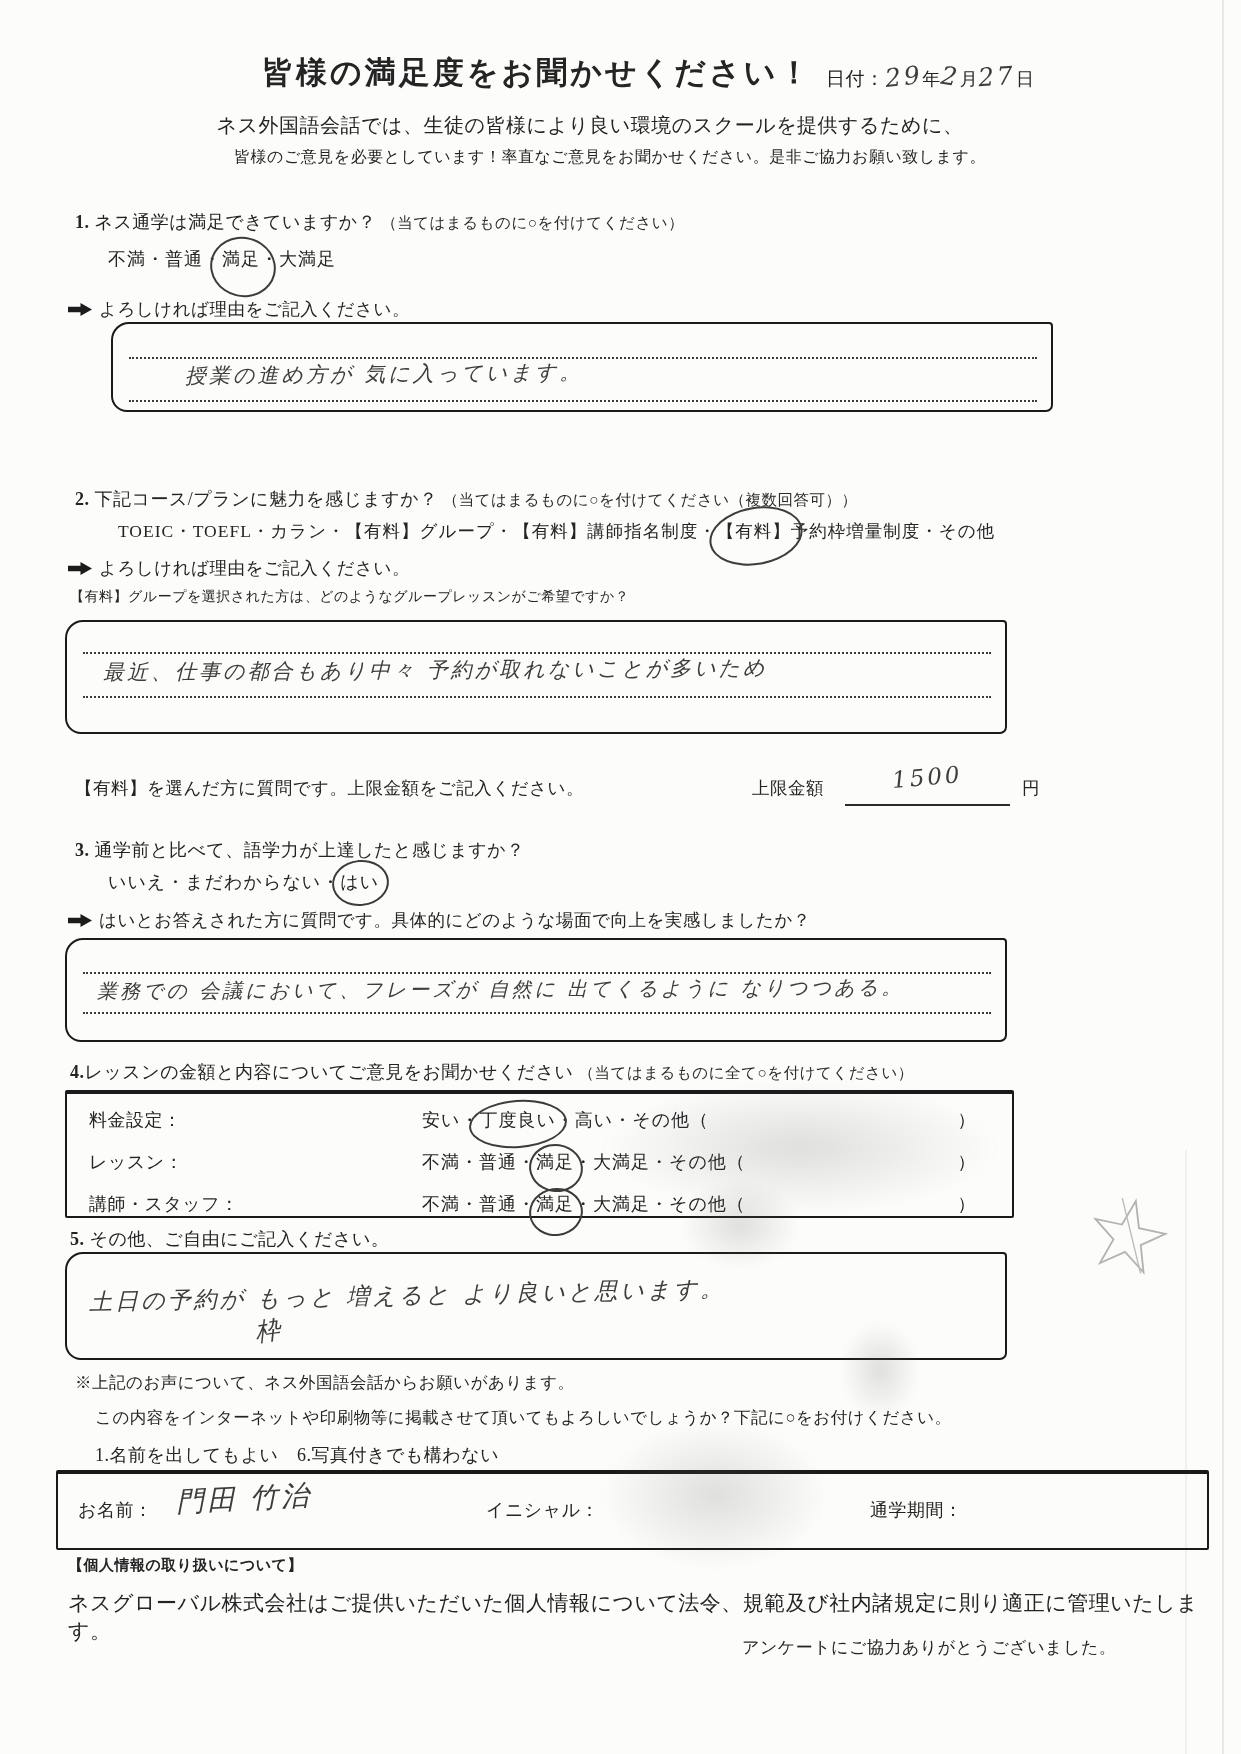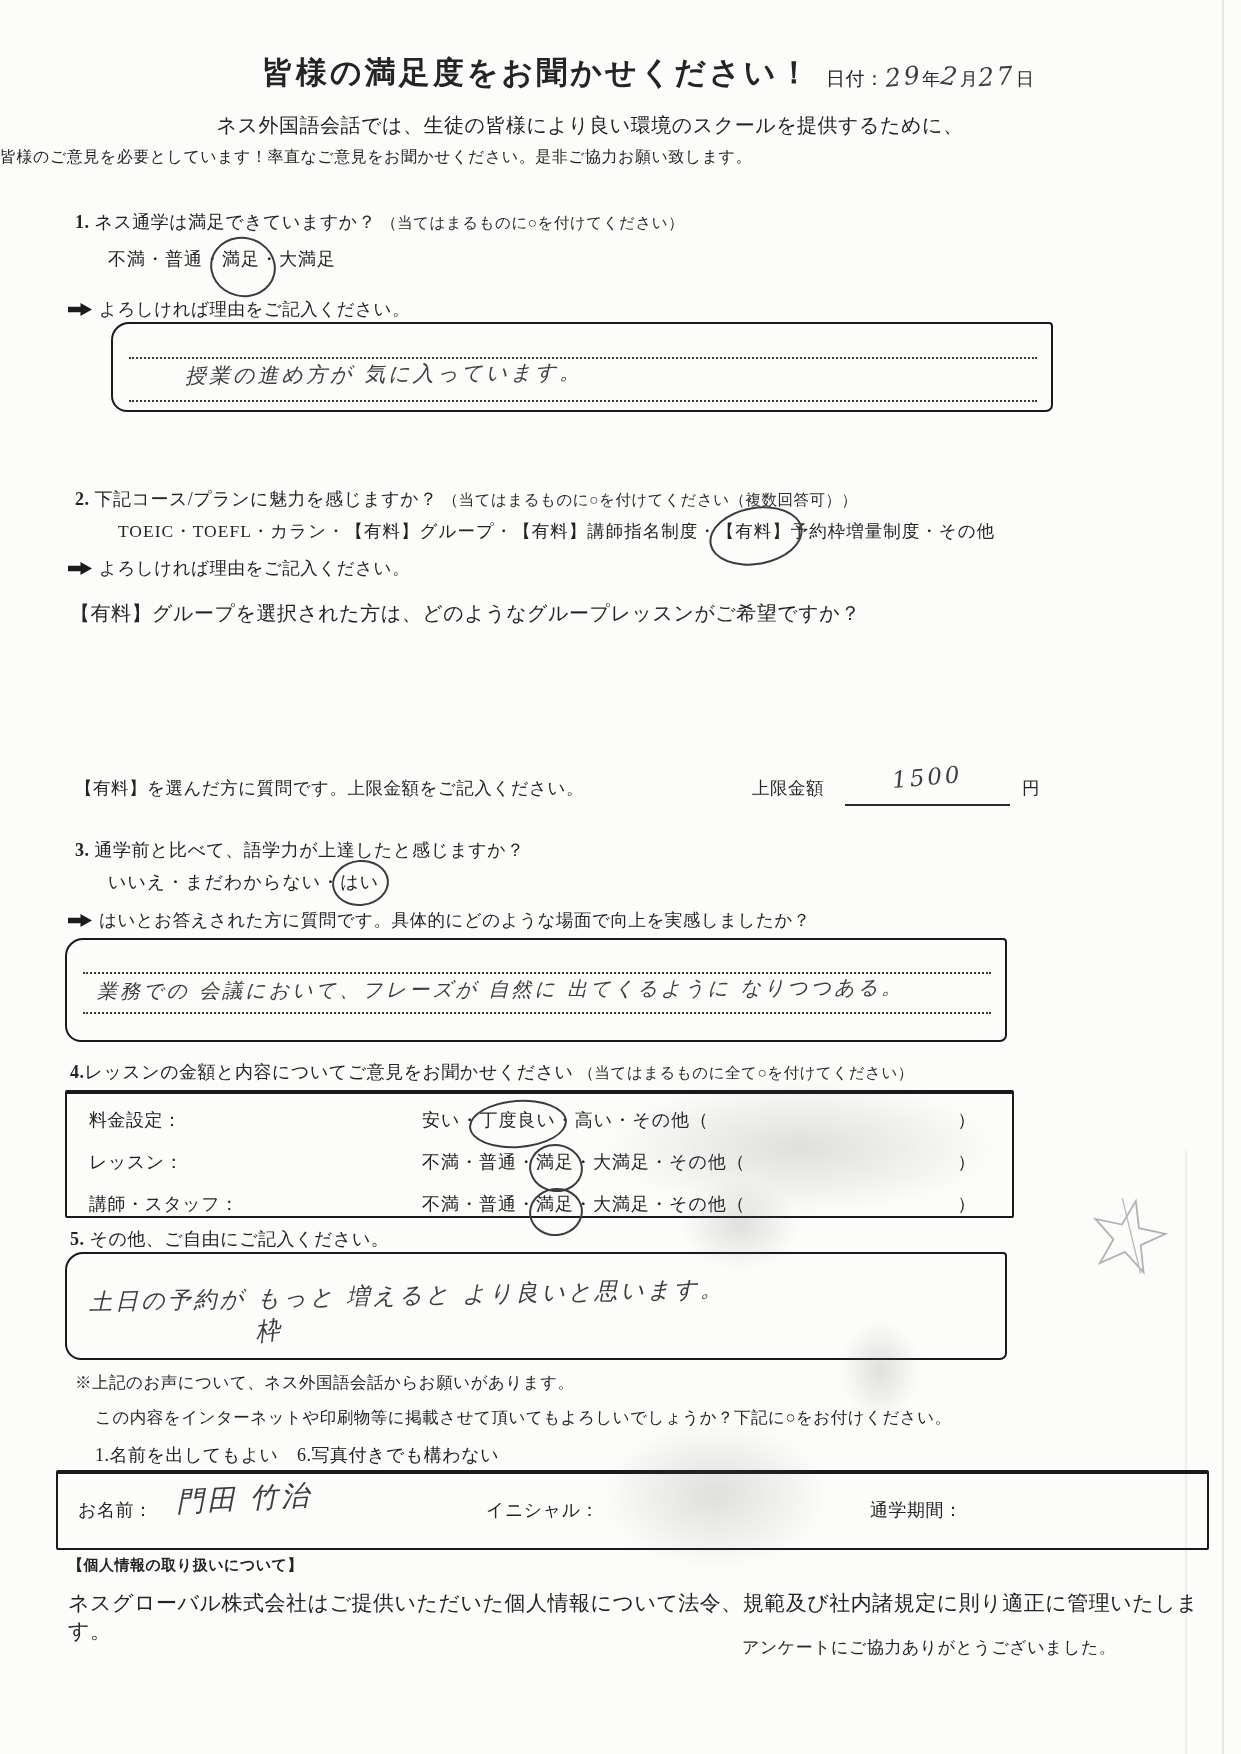--- a/index.html
+++ b/index.html
@@ -66,21 +66,21 @@
 
 <div id="page">
 
   <div class="abs printed" style="left:262px;top:52px;font-size:31px;font-weight:bold;letter-spacing:3px;white-space:nowrap;">皆様の満足度をお聞かせください！</div>
 
   <div class="abs" style="left:826px;top:62px;white-space:nowrap;">
     <span class="printed" style="font-size:19px;">日付：</span><span class="hand" style="font-size:25px;display:inline-block;transform:rotate(-6deg);">29</span><span class="printed" style="font-size:18px;">年</span><span class="hand" style="font-size:25px;display:inline-block;transform:rotate(8deg);">2</span><span class="printed" style="font-size:18px;">月</span><span class="hand" style="font-size:25px;display:inline-block;transform:rotate(-4deg);">27</span><span class="printed" style="font-size:18px;">日</span>
   </div>
 
   <div class="abs printed" style="left:0;top:112px;width:1180px;text-align:center;font-size:20px;">ネス外国語会話では、生徒の皆様により良い環境のスクールを提供するために、</div>
-  <div class="abs printed" style="left:0;top:147px;width:1220px;font-size:16px;">皆様のご意見を必要としています！率直なご意見をお聞かせください。是非ご協力お願い致します。</div>
+  <div class="abs printed" style="left:0;top:147px;width:1220px;text-align:center;font-size:16px;">皆様のご意見を必要としています！率直なご意見をお聞かせください。是非ご協力お願い致します。</div>
 
   <div class="abs printed qhead" style="left:75px;top:210px;">
     <span class="qnum">1.</span>
     <span>ネス通学は満足できていますか？</span>
     <span class="hint">（当てはまるものに○を付けてください）</span>
   </div>
   <div class="abs printed opts" style="left:108px;top:247px;">
     <span>不満・普通・</span><span class="circled cq1">満足</span><span>・大満足</span>
   </div>
   <div class="abs printed" style="left:68px;top:297px;font-size:17.5px;">
@@ -96,21 +96,26 @@
     <span class="qnum">2.</span>
     <span>下記コース/プランに魅力を感じますか？</span>
     <span class="hint">（当てはまるものに○を付けてください（複数回答可））</span>
   </div>
   <div class="abs printed opts" style="left:118px;top:519px;font-size:17.5px;">
     <span>TOEIC・TOEFL・カラン・【有料】グループ・【有料】講師指名制度・</span><span class="circled cq2">【有料】</span><span>予約枠増量制度・その他</span>
   </div>
   <div class="abs printed" style="left:68px;top:556px;font-size:17.5px;">
     <span class="arrow-icon"></span><span>よろしければ理由をご記入ください。</span>
   </div>
-  <div class="abs printed" style="left:70px;top:600px;font-size:20px;text-align:right;">【有料】グループを選択された方は、どのようなグループレッスンがご希望ですか？</div>
+  <div class="abs printed" style="left:70px;top:588px;font-size:14px;text-align:right;">【有料】グループを選択された方は、どのようなグループレッスンがご希望ですか？</div>
+  <div class="ansbox" style="left:65px;top:620px;width:938px;height:110px;">
+    <div class="dotline" style="top:30px;"></div>
+    <div class="dotline" style="top:74px;"></div>
+    <div class="abs hand" style="left:36px;top:34px;font-size:21px;transform:rotate(-.4deg);">最近、仕事の都合もあり中々 予約が取れないことが多いため</div>
+  </div>
   <div class="abs printed" style="left:75px;top:776px;font-size:17.5px;">【有料】を選んだ方に質問です。上限金額をご記入ください。</div>
   <div class="abs printed" style="left:752px;top:776px;font-size:17.5px;">上限金額</div>
   <div class="abs underfield" style="left:845px;top:764px;width:165px;height:40px;">
     <span class="hand" style="font-size:23px;display:inline-block;transform:rotate(-5deg);">1500</span>
   </div>
   <div class="abs printed" style="left:1022px;top:776px;font-size:17.5px;">円</div>
 
   <div class="abs printed qhead" style="left:75px;top:838px;">
     <span class="qnum">3.</span>
     <span>通学前と比べて、語学力が上達したと感じますか？</span>

